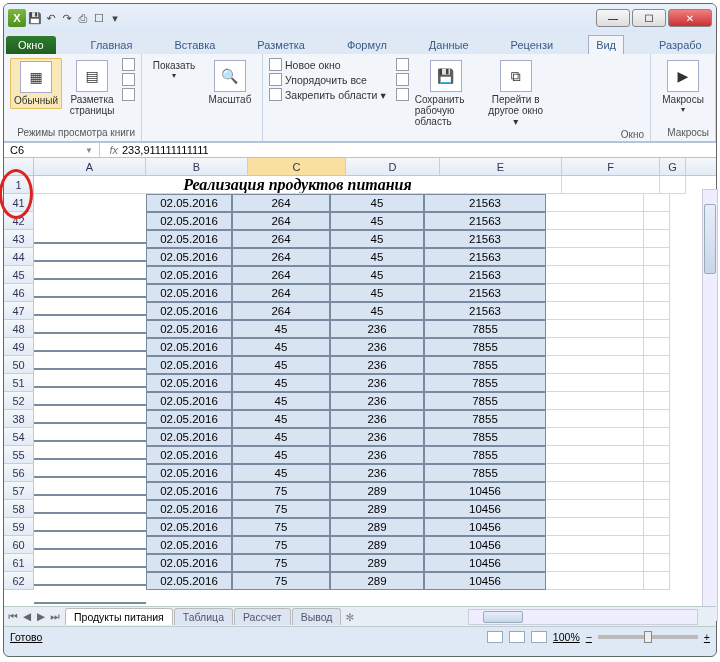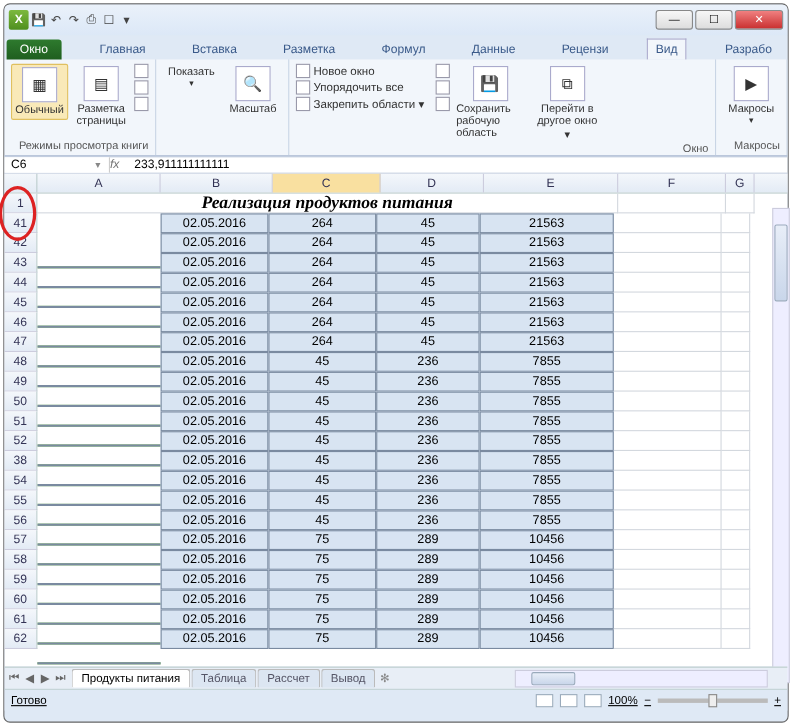--- a/index.html
+++ b/index.html
@@ -23,33 +23,33 @@
 .group .label { text-align:right; font-size:10px; color:#555; padding-bottom:1px;}
 .bigbtn { display:flex; flex-direction:column; align-items:center; width:52px; padding:2px; cursor:default;}
 .bigbtn .icon { width:32px; height:32px; border:1px solid #aac; background:#fff; display:flex; align-items:center; justify-content:center; margin-bottom:2px; font-size:14px;}
 .bigbtn.highlight { background:#f9e9b8; border:1px solid #e0c060; border-radius:2px;}
 .smallrow { display:flex; flex-direction:column; gap:2px; font-size:10.5px;}
 .smallrow .itm { display:flex; align-items:center; gap:3px;}
 .smallrow .sq { width:13px; height:13px; border:1px solid #99a; background:#fff;}
 .formula { height:16px; background:#fff; border-top:1px solid #b5c3d7; border-bottom:1px solid #b5c3d7; display:flex; align-items:center; font-size:11px;}
 .namebox { width:96px; border-right:1px solid #ccc; padding:0 6px; height:100%; display:flex; align-items:center; background:#fff;}
 .namebox .dd { margin-left:auto; color:#888; font-size:8px;}
-.fx { width:18px; text-align:left; color:#777; font-style:italic;}
+.fx { width:18px; text-align:right; color:#777; font-style:italic;}
 .fval { flex:1; padding:0 4px;}
 .grid { position:relative; background:#fff; }
 .colhdrs { display:flex; height:18px; font-size:11px; background:linear-gradient(#f4f7fb,#e3ebf5); border-bottom:1px solid #bcc;}
 .rowh { width:30px; border-right:1px solid #bcc;}
 .ch { border-right:1px solid #ccd; text-align:center; color:#335; display:flex; align-items:center; justify-content:center;}
 .ch.A{width:112px}.ch.B{width:102px}.ch.C{width:98px}.ch.D{width:94px}.ch.E{width:122px}.ch.F{width:98px}.ch.G{width:26px}
 .ch.sel{background:#f9e0a0;}
 .rows { height:430px; overflow:hidden; font-size:11.5px;}
 .row { display:flex; height:18px;}
 .rhdr { width:30px; background:linear-gradient(#f4f7fb,#e3ebf5); border-right:1px solid #bcc; border-bottom:1px solid #ccd; text-align:center; font-size:11px; color:#335; display:flex; align-items:center; justify-content:center;}
 .cell { border-right:1px solid #d3d8de; border-bottom:1px solid #d3d8de; padding:0 4px; display:flex; align-items:center; overflow:hidden;}
-.cell.A{width:112px; justify-content:flex-start;}.cell.B{width:98px; justify-content:center}.cell.C{width:98px;justify-content:center}.cell.D{width:94px;justify-content:center}.cell.E{width:122px;justify-content:center}.cell.F{width:98px}.cell.G{width:26px}
+.cell.A{width:112px; justify-content:flex-start;}.cell.B{width:86px; justify-content:center}.cell.C{width:98px;justify-content:center}.cell.D{width:94px;justify-content:center}.cell.E{width:122px;justify-content:center}.cell.F{width:98px}.cell.G{width:26px}
 .titlerow .tcell { width:528px; font-family: cursive, "Comic Sans MS"; font-style:italic; font-size:16px; text-align:center; justify-content:center; font-weight:bold;}
 .greenA { background:#8dd35f;margin-top:48px;}
 .blueC { background:#d8e4f2;}
 .datacell { border:1px solid #7a8aa0;}
 .redcirc { position:absolute; left:-1px; top:169px; width:34px; height:50px; border:3px solid #d22; border-radius:17px/25px; pointer-events:none; z-index:50;}
 .sheetbar { height:20px; display:flex; align-items:center; font-size:10.5px; background:#e8eef6; border-top:1px solid #bcc;}
 .navarr { display:flex; gap:0; padding:0 2px;}
 .navarr span { width:14px; text-align:center; color:#666;}
 .sheet { padding:2px 8px; border:1px solid #bbb; border-bottom:none; background:#fff; border-top-left-radius:3px; border-top-right-radius:3px; margin-left:1px;}
 .sheet.inactive { background:#dce6f2; color:#556;}

